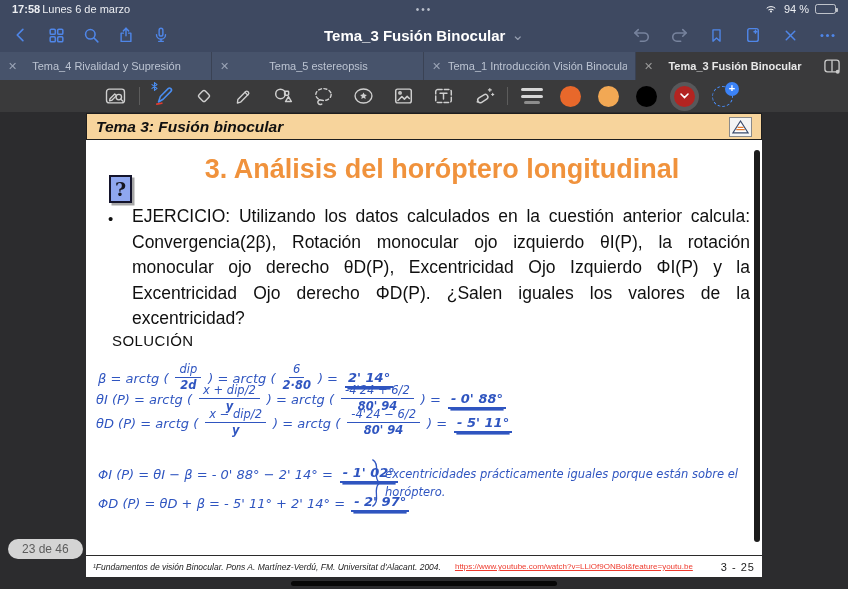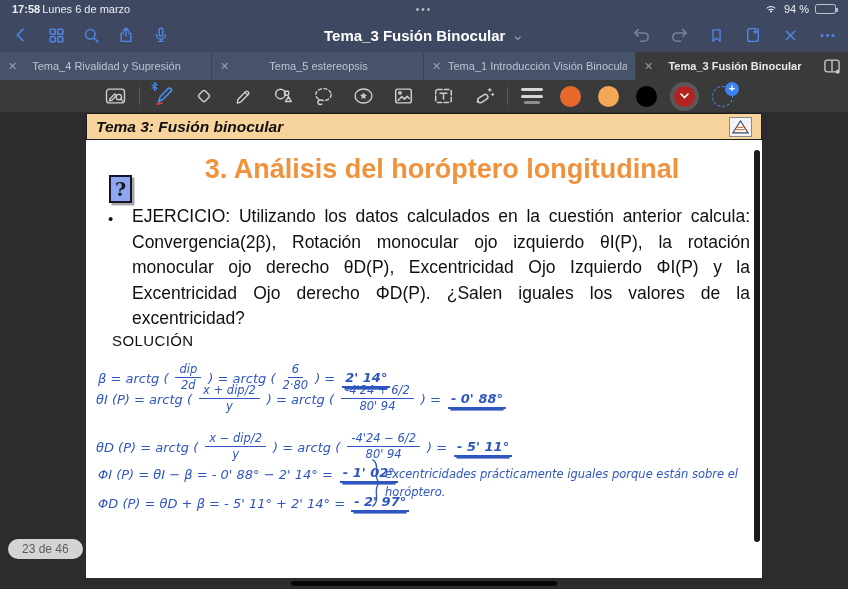--- a/index.html
+++ b/index.html
@@ -63,25 +63,25 @@
     box-shadow:2.5px 2.5px 0 rgba(0,0,0,0.35); display:flex; align-items:center; justify-content:center;
     font-family:"DejaVu Serif",serif; font-weight:bold; font-size:19px; color:#15151f;}
   .slide-title{position:absolute; top:41px; left:60px; right:24px; text-align:center; font-size:27px; font-weight:bold; color:#f0923c;}
   .exercise{position:absolute; top:91px; left:22px; width:642px; display:flex; gap:12px; font-size:17.5px; line-height:25.5px; color:#101010;}
   .exercise .bullet{flex:none; width:12px; font-size:15px; padding-top:2px;}
   .exercise .extext{flex:1; text-align:justify;}
   .solucion{position:absolute; top:219px; left:26px; font-size:15px; color:#101010; letter-spacing:0.4px;}
   
   .hwline{position:absolute; display:flex; align-items:center; gap:7px; color:#2f55c0; font-style:italic;
     font-family:"DejaVu Sans",sans-serif; font-size:13px; white-space:nowrap;}
-  .l1{left:12px; top:251px;align-items:center;} .l2{left:10px; top:272px;} .l3{left:10px; top:320px;}
+  .l1{left:12px; top:251px;align-items:center;} .l2{left:10px; top:272px;} .l3{left:10px; top:296px;}
   .l4{left:12px; top:352px;} .l5{left:12px; top:381px;gap:6px;}
   .frac{display:inline-flex; flex-direction:column; align-items:center; line-height:1.15; font-size:11.5px; transform:translateY(-1px);}
   .frac .num{border-bottom:1.3px solid currentColor; padding:0 4px 1px;}
-  .frac .den{padding-top:1px;}
+  .frac .den{padding-top:1px;font-weight:bold;}
   .result{border-bottom:2px solid currentColor; box-shadow:0 4px 0 -2.4px currentColor; padding:0 3px 1px; font-weight:bold;}
   .note{position:absolute; left:284px; top:344px; display:flex; align-items:flex-start; gap:4px; color:#2f55c0; width:400px;}
   .note-text{padding-top:9px; font-size:11.5px; line-height:1.55; font-style:italic; font-family:"DejaVu Sans",sans-serif;}
   .scrollbar{position:absolute; right:2px; top:37px; width:6px; height:392px; background:#1b1b1b; border-radius:3px;}
   .pfooter{position:absolute; left:0; right:0; bottom:0; height:23px; border-top:1.3px solid #2b2b2b; border-bottom:1.5px solid #2b2b2b;
     display:flex; align-items:center; padding:0 7px; gap:14px; background:#fff;}
   .ref{font-size:8.5px; font-style:italic; color:#1c1c1c; white-space:nowrap;}
   .flink{font-size:8px; color:#ee3b2e; text-decoration:underline; white-space:nowrap;}
   .pnum{margin-left:auto; font-size:11px; color:#1c1c1c; letter-spacing:1px;}
   
@@ -395,18 +395,23 @@
 
     <div class="note">
       <svg width="12" height="52" viewBox="0 0 12 52" fill="none" stroke="#2f55c0" stroke-width="1.4" stroke-linecap="round">
         <path d="M3 1 q5 3 4 12 q-1 9 3 13 q-4 4 -3 13 q1 9 -4 12"></path>
       </svg>
       <span class="note-text">excentricidades prácticamente iguales porque están sobre el horóptero.</span>
     </div>
 
     <div class="scrollbar"></div>
 
+    <div class="pfooter">
+      <span class="ref">¹Fundamentos de visión Binocular. Pons A. Martínez-Verdú, FM. Universitat d'Alacant. 2004.</span>
+      <span class="flink">https://www.youtube.com/watch?v=LLiOf9ONBol&amp;feature=youtu.be</span>
+      <span class="pnum">3 - 25</span>
+    </div>
   </div>
 
   <div class="badge">23 de 46</div>
   <div class="homebar"></div>
 
 </div>
 
 </body></html>

